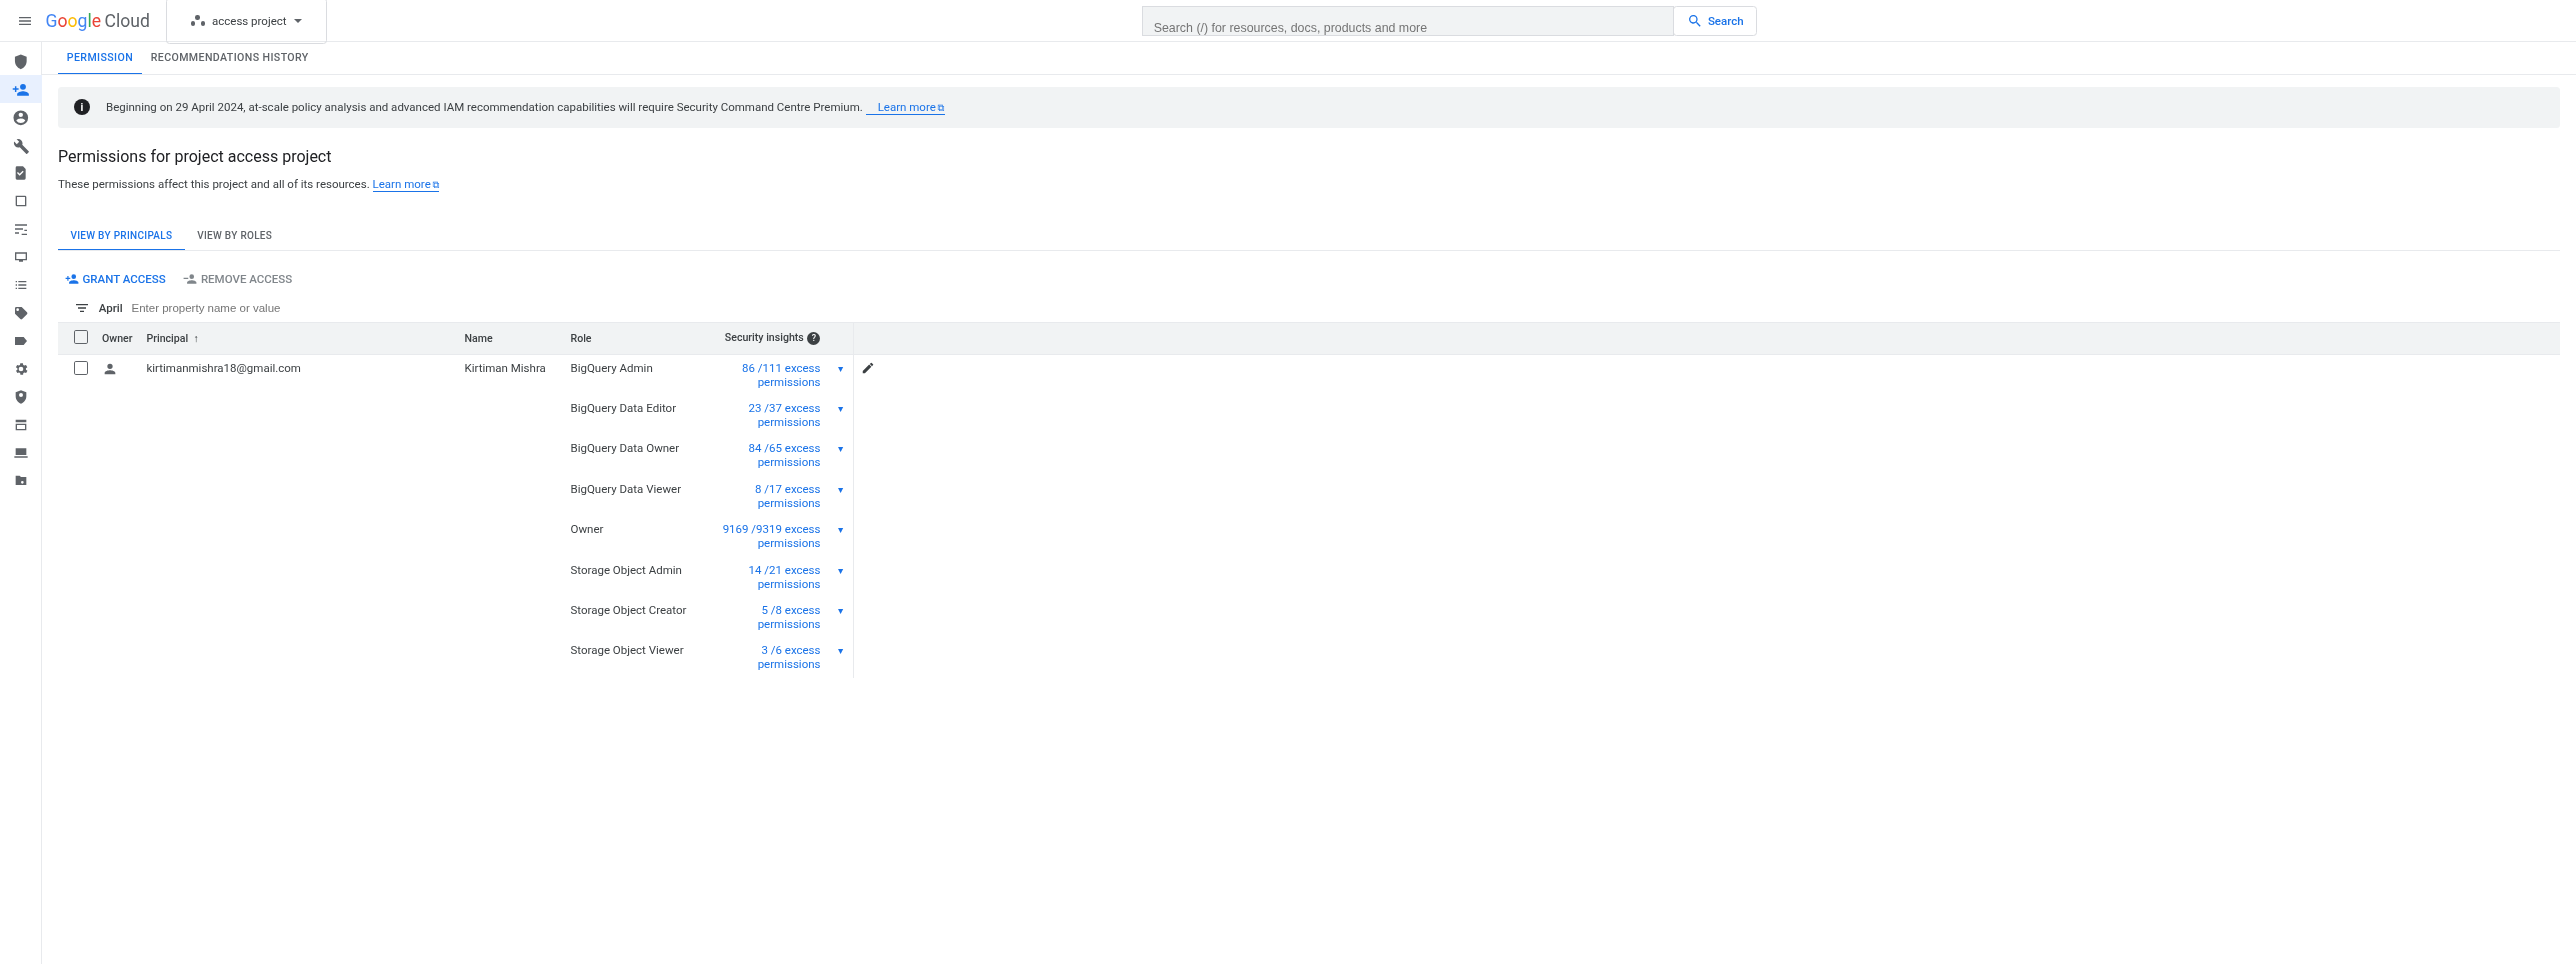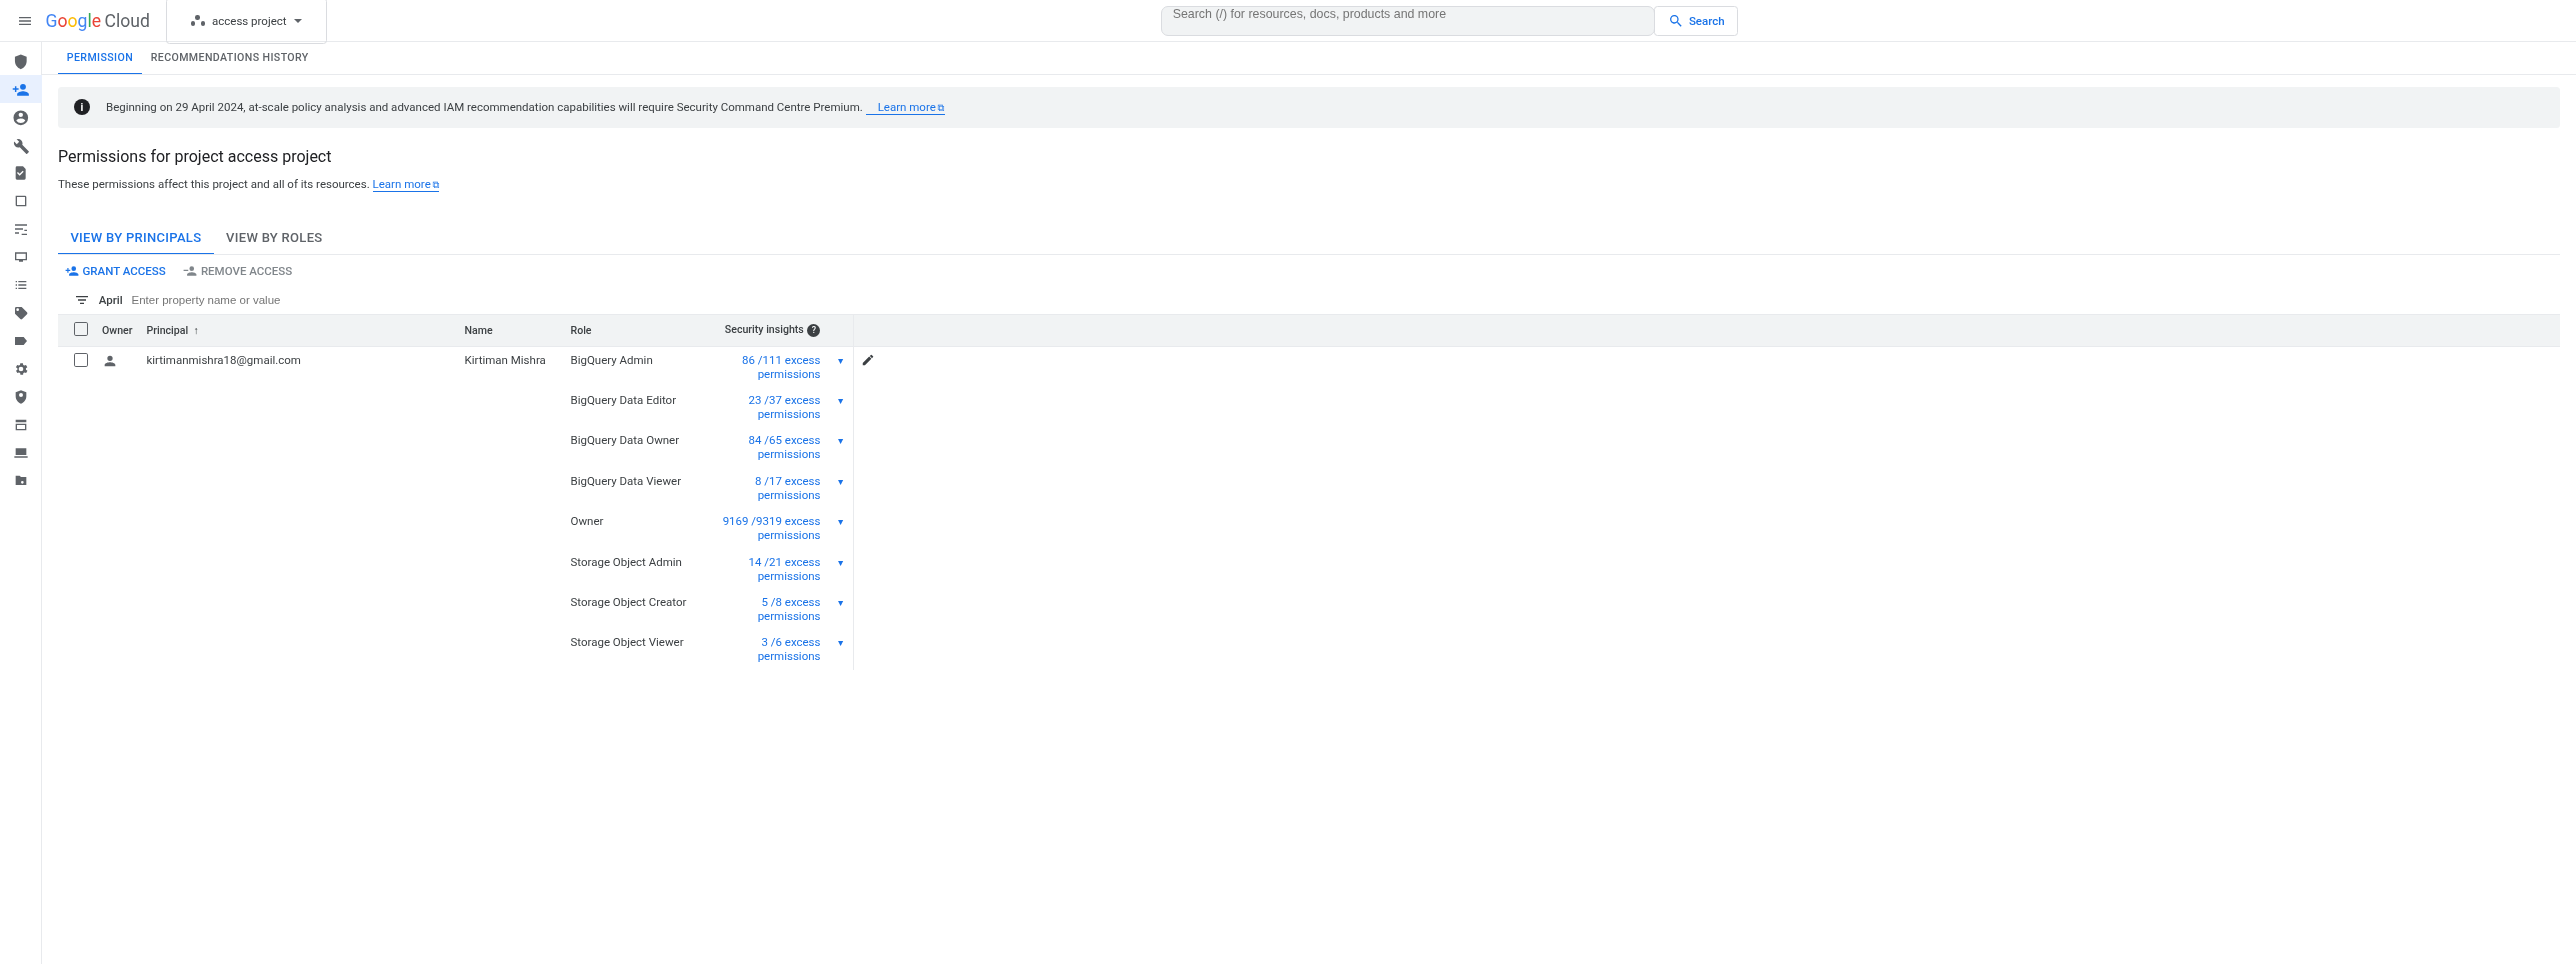--- a/index.html
+++ b/index.html
@@ -12,21 +12,21 @@
 .gcloud-logo .g1 { color:#4285F4; } .gcloud-logo .g2{color:#EA4335;} .gcloud-logo .g3{color:#FBBC05;} .gcloud-logo .g4{color:#4285F4;} .gcloud-logo .g5{color:#34A853;} .gcloud-logo .g6{color:#EA4335;}
 .gcloud-logo .cloud { color:#5f6368; font-weight:400; margin-left:3.5px;}
 .project-picker { display:flex; align-items:center; border:0.9px solid #dadce0; border-radius:3.5px; height:46px; padding:0 24px; cursor:pointer; gap:7px; }
 .project-picker .dots { width:14px; height:14px; position:relative; }
 .project-picker .dots span { position:absolute; width:4.4px; height:4.4px; border-radius:50%; background:#5f6368; }
 .project-picker .dots span:nth-child(1){top:1.8px;left:4.4px;}
 .project-picker .dots span:nth-child(2){bottom:1.8px;left:0;}
 .project-picker .dots span:nth-child(3){bottom:1.8px;right:0;}
 .caret-down { width:0; height:0; border-left:4.4px solid transparent; border-right:4.4px solid transparent; border-top:4.4px solid #5f6368; }
 .header-spacer { flex:1; }
-.searchbox { display:flex; align-items:flex-start; border:0.9px solid #dadce0; border-radius:7px; height:30px; width:494px; margin-right:-0.9px; background:#f1f3f4; }
+.searchbox { display:flex; align-items:flex-end; border:0.9px solid #dadce0; border-radius:0; height:30px; width:532px; margin-right:-0.9px; background:#f1f3f4; }
 .searchbox input { border:none; background:transparent; outline:none; padding:0 10.6px; width:100%; font-size:12.4px; color:#5f6368; }
 .searchbtn { display:flex; align-items:center; border:0.9px solid #dadce0; border-radius:3.5px; height:30px; padding:0 12.4px; gap:5.3px; color:#1a73e8; cursor:pointer; font-weight:500; }
 .header-right-spacer { flex:1; }
 
 
 .left-rail { position:fixed; left:0; top:42px; bottom:0; width:42px; border-right:0.9px solid #e8eaed; background:#fff; display:flex; flex-direction:column; align-items:center; padding-top:5.3px; }
 .rail-item { width:42px; height:28px; display:flex; align-items:center; justify-content:center; color:#5f6368; cursor:pointer; }
 .rail-item.active { color:#1a73e8; background:#e8f0fe; }
 
 
@@ -45,26 +45,26 @@
 .banner .info-icon { width:16px; height:16px; border-radius:50%; background:#202124; color:#fff; font-weight:bold; font-size:10.6px; display:flex; align-items:center; justify-content:center; flex-shrink:0; }
 .banner a { color:#1a73e8; text-decoration:none; border-bottom:0.9px solid #1a73e8;padding-left:12px; }
 .ext-icon { font-size:9.7px; margin-left:1.8px; }
 
 .page-title { font-size:16px; font-weight:400; color:#202124; margin-top:19.4px; }
 .page-desc { margin-top:10.6px; font-size:11.5px; color:#3c4043; }
 .page-desc a { color:#1a73e8; text-decoration:none; border-bottom:0.9px solid #1a73e8; }
 
 
 .tabbar2 { display:flex; border-bottom:0.9px solid #e8eaed; margin-top:30px; }
-.tabbar2 .tab { padding:8.8px 12.4px; font-size:13px; letter-spacing:0.3px; font-weight:500; color:#5f6368; cursor:pointer; }
+.tabbar2 .tab { padding:8.8px 12.4px; font-size:10px; letter-spacing:0.3px; font-weight:500; color:#5f6368; cursor:pointer; }
 .tabbar2 .tab.active { color:#1a73e8; border-bottom:1.8px solid #1a73e8; }
 
 
 .actions { display:flex; gap:17.6px; padding:8.8px 0 8.8px 7px; }
-.actions .act { font-size:11.5px; font-weight:500; display:flex; align-items:center; gap:3.5px; cursor:pointer; }
+.actions .act { font-size:11.5px; font-weight:500; display:flex; align-items:center; gap:3.5px; cursor:pointer;margin-top:12px; }
 .actions .act.primary { color:#1a73e8; }
 .actions .act.disabled { color:#80868b; }
 
 
 .filter-row { display:flex; align-items:center; gap:8.8px; padding:5.3px 0 5.3px 16px; }
 .filter-row .ficon { color:#3c4043; }
 .filter-row .flabel { font-weight:500; }
 .filter-row input { border:none; outline:none; font-size:11.5px; width:265px; color:#5f6368; }
 
 

